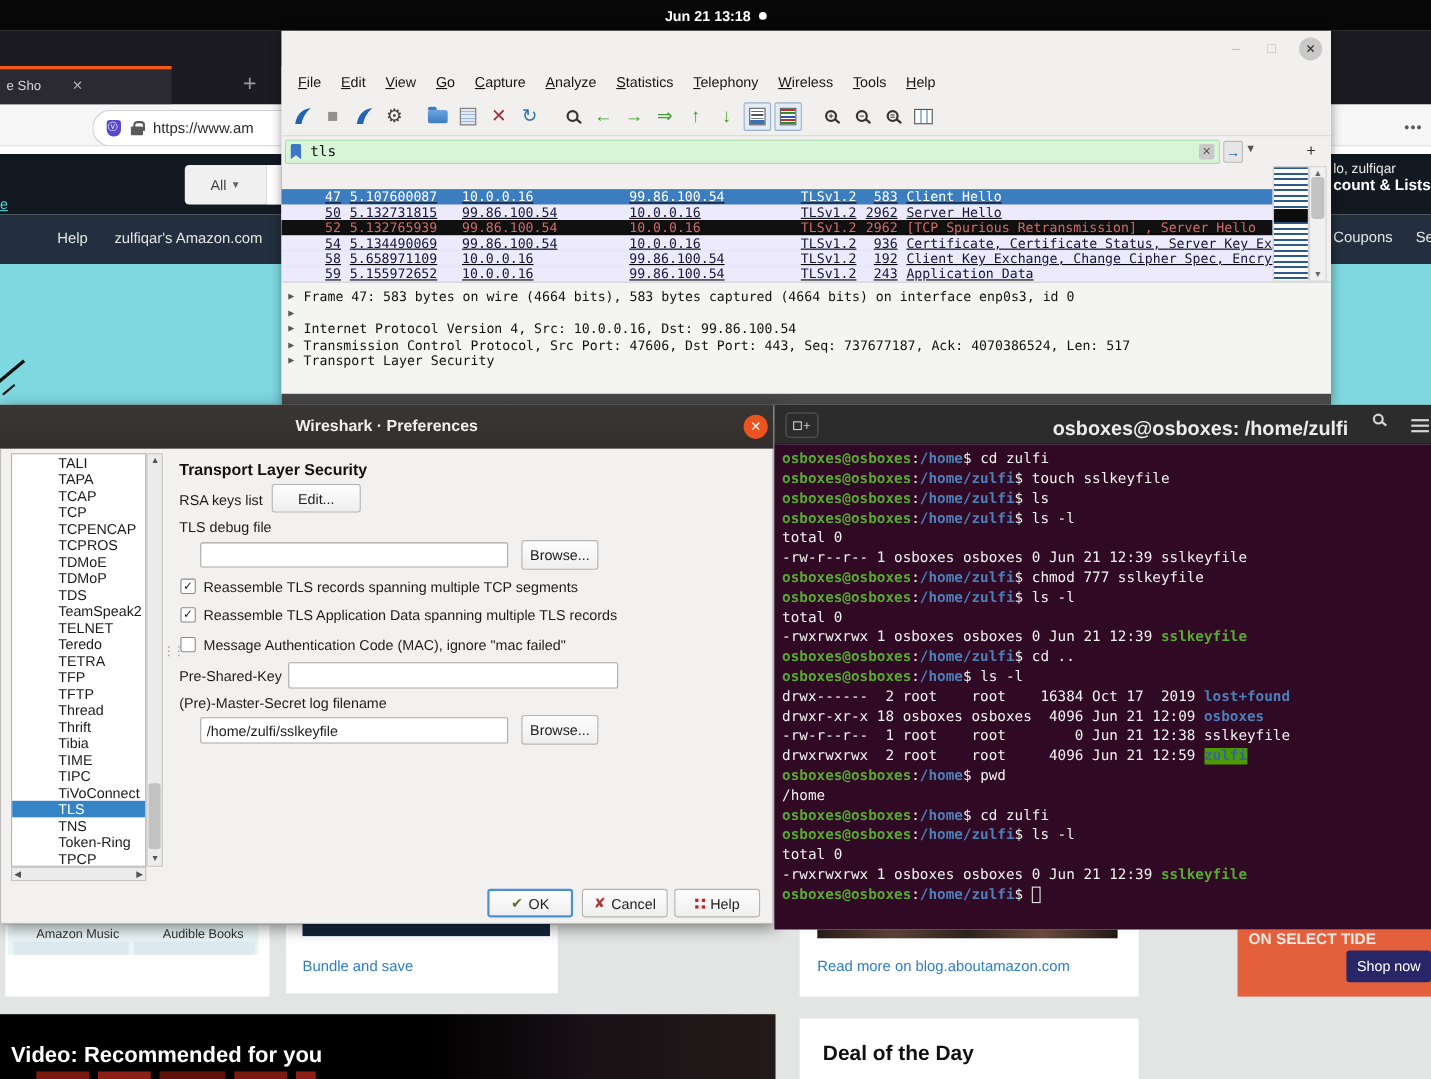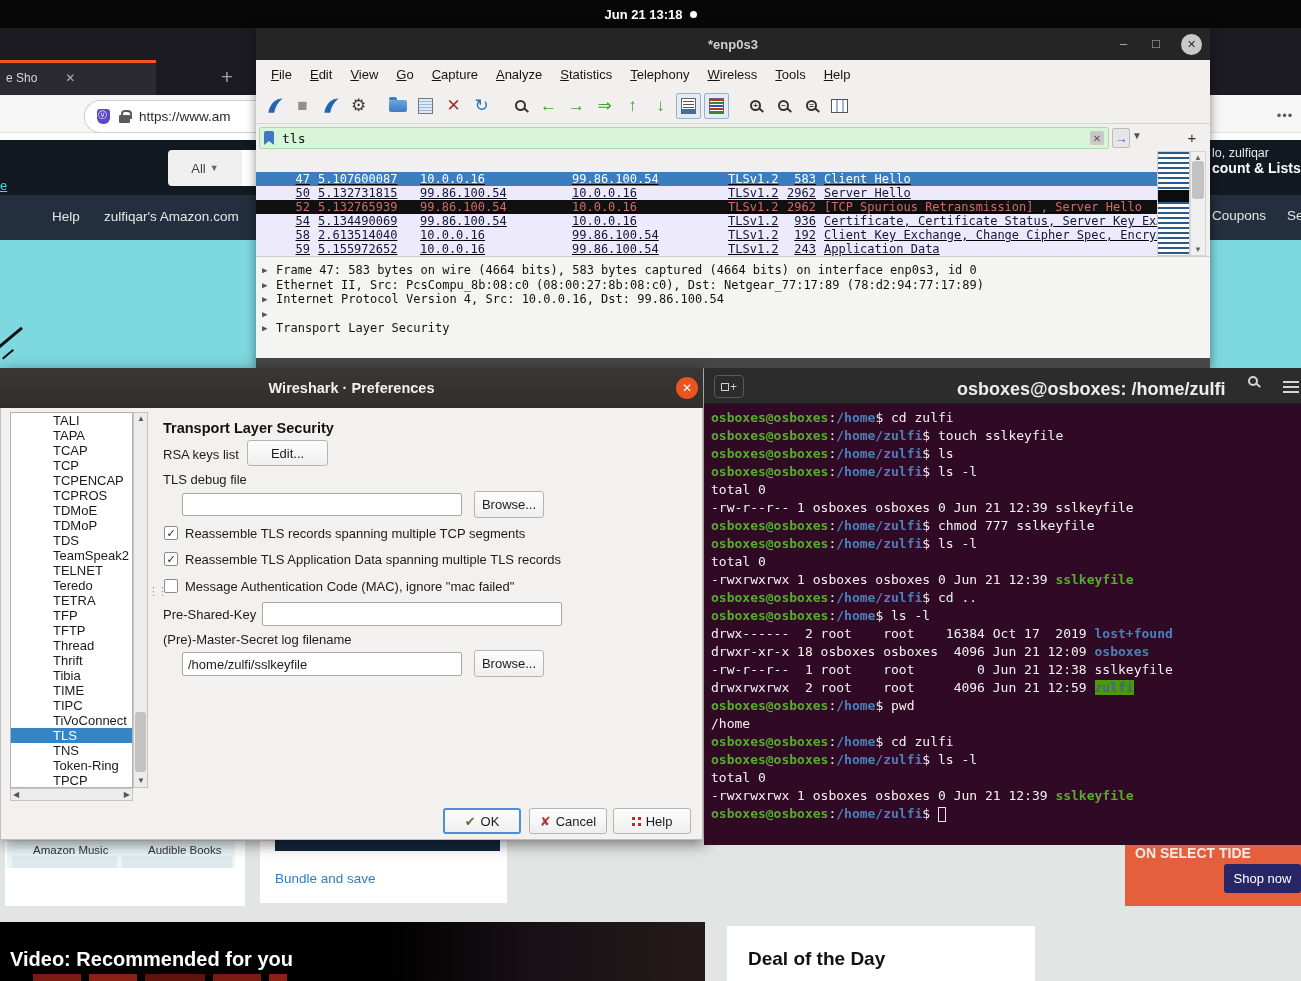--- a/index.html
+++ b/index.html
@@ -255,41 +255,42 @@
     <div class="abs" style="left:2px;top:0;width:228px;height:27px;background:#e9f5f8;"></div>
     <span class="amz-smalllabel abs" style="left:28px;top:3px;">Amazon Music</span>
     <span class="amz-smalllabel abs" style="left:143px;top:3px;">Audible Books</span>
     <div class="abs" style="left:7px;top:15px;width:105px;height:12px;background:#dfeaee;"></div>
     <div class="abs" style="left:117px;top:15px;width:110px;height:12px;background:#dfeaee;"></div>
   </div>
   <div class="abs card" style="left:260px;top:841px;width:247px;height:62px;">
     <div class="abs" style="left:15px;top:-2px;width:225px;height:12px;background:#14263c;"></div>
     <span class="amz-bluelink abs" style="left:15px;top:30px;">Bundle and save</span>
   </div>
+  <div class="abs card" style="left:727px;top:845px;width:308px;height:61px;">
+    <div class="abs" style="left:16px;top:0;width:273px;height:8px;background:linear-gradient(90deg,#241b18,#5a4136,#2c211d,#6b4a3c,#1f1815);"></div>
+    <span class="amz-bluelink abs" style="left:16px;top:26px;">Read more on blog.aboutamazon.com</span>
+  </div>
   <div id="tide" class="abs" style="left:1125px;top:845px;width:176px;height:61px;"></div>
   <span id="tide-text" class="abs">ON SELECT TIDE</span>
   <div id="tide-btn" class="abs">Shop now</div>
 
   <div id="video-strip" class="abs" style="left:0;top:922px;width:705px;height:59px;"></div>
   <span id="video-title" class="abs" style="left:10px;top:948px;">Video: Recommended for you</span>
   <div id="thumbs">
       <div class="thumb" style="left: 33px; width: 48px; background: rgb(122, 26, 16);"></div>
       <div class="thumb" style="left: 89px; width: 48px; background: rgb(140, 32, 20);"></div>
       <div class="thumb" style="left: 145px; width: 60px; background: rgb(95, 19, 12);"></div>
       <div class="thumb" style="left: 213px; width: 48px; background: rgb(122, 26, 16);"></div>
       <div class="thumb" style="left: 269px; width: 18px; background: rgb(140, 32, 20);"></div>
     </div>
   <div class="abs card" style="left:727px;top:926px;width:308px;height:55px;">
     <span class="big-card-title abs" style="left:21px;top:22px;">Deal of the Day</span>
   </div>
 
   <div id="ws" class="abs"></div>
-  <div id="ws-titlebar" class="abs">
-    <div id="ws-title">*enp0s3</div>
-  </div>
   <span class="ws-ctrl abs" style="left:1120px;">–</span>
   <span class="ws-ctrl abs" style="left:1152px;">□</span>
   <div id="ws-close" class="abs">✕</div>
   <div id="ws-menubar" class="abs">
       <span class="menu-item"><u>F</u>ile</span>
       <span class="menu-item"><u>E</u>dit</span>
       <span class="menu-item"><u>V</u>iew</span>
       <span class="menu-item"><u>G</u>o</span>
       <span class="menu-item"><u>C</u>apture</span>
       <span class="menu-item"><u>A</u>nalyze</span>
@@ -402,21 +403,21 @@
         <div class="pc c-no">54</div>
         <div class="pc c-time">5.134490069</div>
         <div class="pc c-src">99.86.100.54</div>
         <div class="pc c-dst">10.0.0.16</div>
         <div class="pc c-proto">TLSv1.2</div>
         <div class="pc c-len">936</div>
         <div class="pc c-info">Certificate, Certificate Status, Server Key Ex…</div>
       </div>
       <div class="pk-row tls">
         <div class="pc c-no">58</div>
-        <div class="pc c-time">2.613514040</div>
+        <div class="pc c-time">5.658971109</div>
         <div class="pc c-src">10.0.0.16</div>
         <div class="pc c-dst">99.86.100.54</div>
         <div class="pc c-proto">TLSv1.2</div>
         <div class="pc c-len">192</div>
         <div class="pc c-info">Client Key Exchange, Change Cipher Spec, Encry…</div>
       </div>
       <div class="pk-row tls">
         <div class="pc c-no">59</div>
         <div class="pc c-time">5.155972652</div>
         <div class="pc c-src">10.0.0.16</div>
@@ -432,28 +433,28 @@
   <span class="scr-arrow abs" style="top:245px;">▼</span>
   <div id="ws-vthumb" class="abs"></div>
 
   <div id="ws-details" class="abs mono">
       <div class="dt-row">
         <span class="dt-arrow">▶</span>
         <span>Frame 47: 583 bytes on wire (4664 bits), 583 bytes captured (4664 bits) on interface enp0s3, id 0</span>
       </div>
       <div class="dt-row">
         <span class="dt-arrow">▶</span>
-        <span>Ethernet II, Src: PcsCompu_8b:08:c0 (08:00:27:8b:08:c0), Dst: Netgear_77:17:89 (78:d2:94:77:17:89)</span>
       </div>
       <div class="dt-row">
         <span class="dt-arrow">▶</span>
         <span>Internet Protocol Version 4, Src: 10.0.0.16, Dst: 99.86.100.54</span>
       </div>
       <div class="dt-row">
         <span class="dt-arrow">▶</span>
+        <span>Transmission Control Protocol, Src Port: 47606, Dst Port: 443, Seq: 737677187, Ack: 4070386524, Len: 517</span>
       </div>
       <div class="dt-row">
         <span class="dt-arrow">▶</span>
         <span>Transport Layer Security</span>
       </div>
     </div>
   <div id="ws-bottomstrip" class="abs"></div>
 
   <div id="pf" class="abs"></div>
   <div id="pf-titlebar" class="abs">

